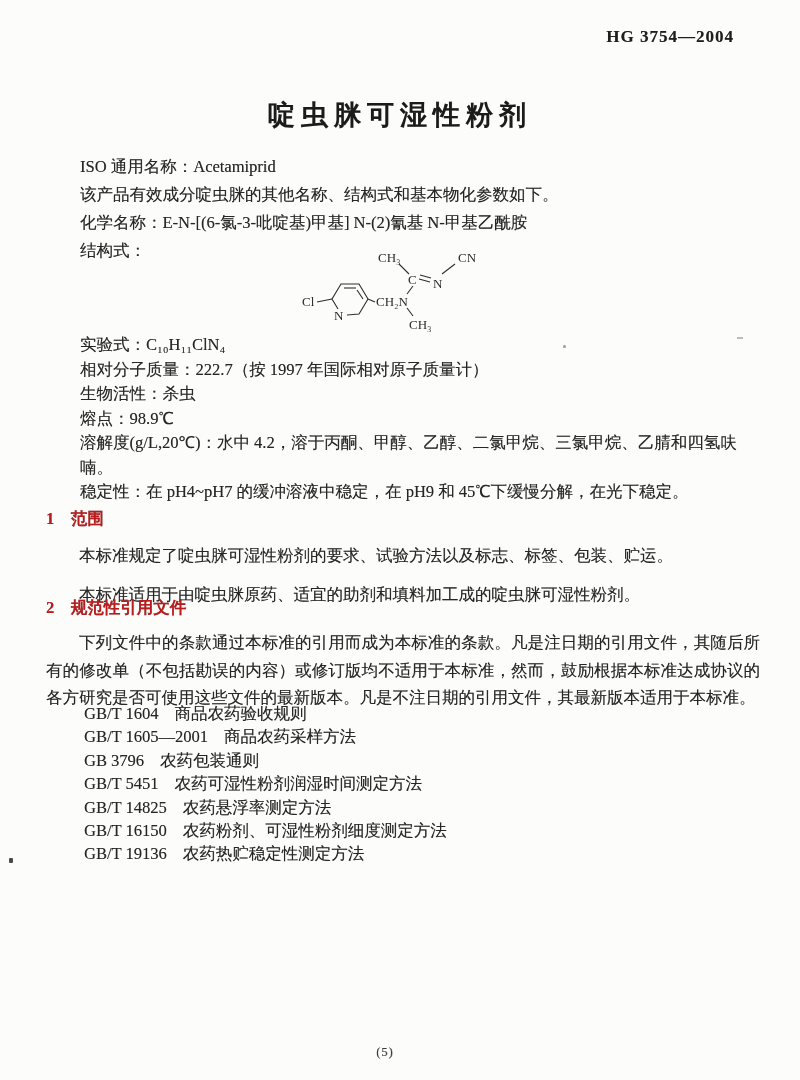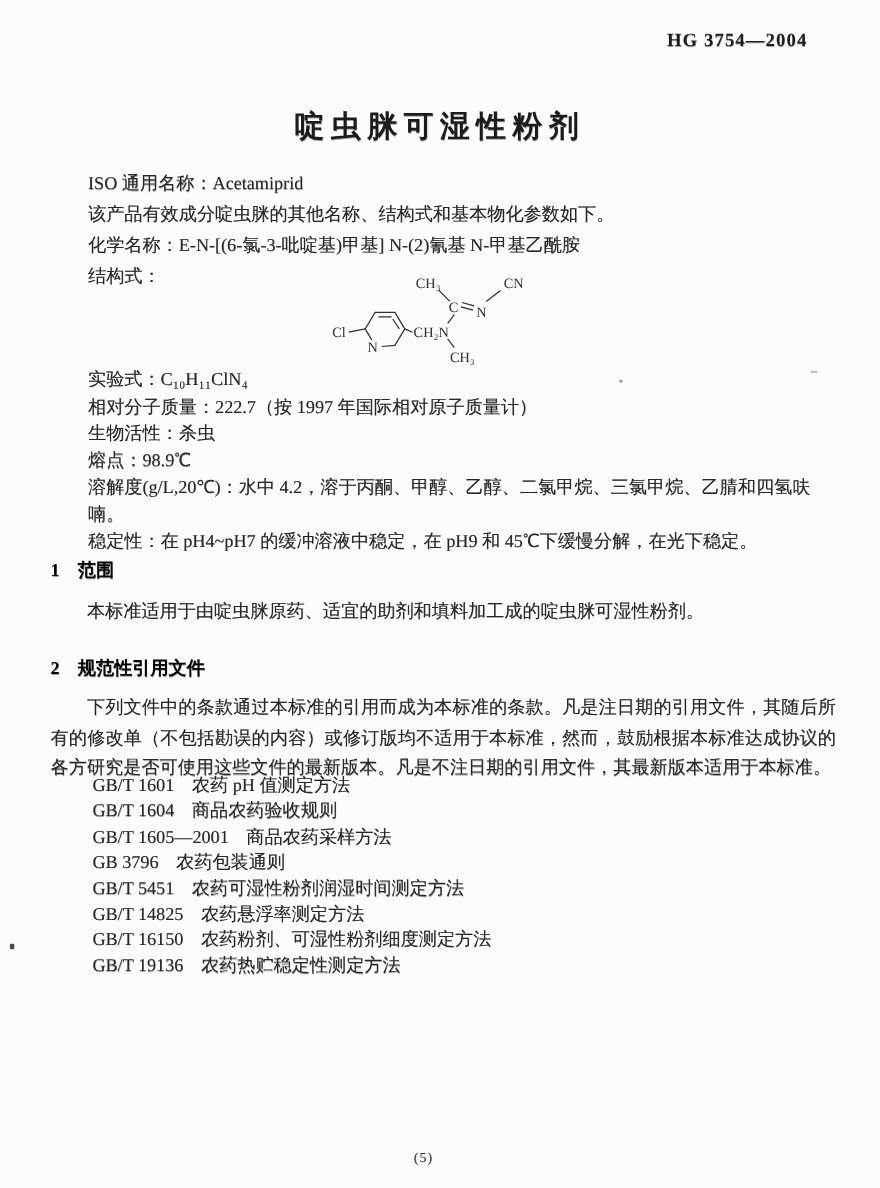--- a/index.html
+++ b/index.html
@@ -8,21 +8,21 @@
   .ink{text-shadow:0.3px 0.3px 0.4px rgba(50,50,50,0.45);}
   .std-code{position:absolute;top:27px;right:66px;font-size:17px;font-weight:bold;letter-spacing:1px;color:#1e1e1e;text-align:center;}
   .doc-title{position:absolute;top:97px;left:0;width:100%;text-align:center;font-size:27px;font-weight:bold;letter-spacing:6px;color:#1b1b1b;}
   .watermark{position:absolute;top:112px;left:200px;font-family:"DejaVu Sans",sans-serif;font-weight:bold;font-size:84px;line-height:1;color:#dadada;z-index:0;letter-spacing:0px;}
   .layer{position:relative;z-index:1;}
   .intro{position:absolute;left:80px;top:153px;width:660px;font-size:16.5px;line-height:28px;}
   .structure{position:absolute;left:292px;top:244px;}
   .structure svg text{font-family:"Liberation Serif",serif;font-size:13px;fill:#2c2c2c;}
   .props{position:absolute;left:80px;top:333px;width:680px;font-size:16.5px;line-height:24.5px;}
   .sec{position:absolute;font-size:16.5px;}
-  .sec-head{font-weight:bold;font-size:16.5px;color:#000000;}
+  .sec-head{font-weight:bold;font-size:16.5px;color:#b91c1c;}
   .sec1{left:46px;top:508px;right:42px;}
   .sec1 p{margin:12px 0 0 0;text-indent:2em;line-height:27px;}
   .sec2{left:46px;top:597px;right:40px;}
   .sec2 .para{margin:10px 0 0 0;text-indent:2em;line-height:27.5px;text-align:justify;}
   .refs{position:absolute;left:84px;top:702px;width:640px;font-size:16.5px;line-height:23.4px;}
   .ref-name{margin-left:16px;}
   .sec3{left:46px;top:888px;right:40px;}
   .sec3 p{margin:13px 0 0 0;line-height:27.5px;text-align:justify;}
   .clause-num{font-weight:bold;margin-right:12px;}
   .page-num{position:absolute;left:0;top:1045px;width:770px;text-align:center;font-size:12.5px;color:#3d3d3d;letter-spacing:1px;}
@@ -87,30 +87,30 @@
     <div class="ink">实验式：C₁₀H₁₁ClN₄</div>
     <div class="ink">相对分子质量：222.7（按 1997 年国际相对原子质量计）</div>
     <div class="ink">生物活性：杀虫</div>
     <div class="ink">熔点：98.9℃</div>
     <div class="ink">溶解度(g/L,20℃)：水中 4.2，溶于丙酮、甲醇、乙醇、二氯甲烷、三氯甲烷、乙腈和四氢呋喃。</div>
     <div class="ink">稳定性：在 pH4~pH7 的缓冲溶液中稳定，在 pH9 和 45℃下缓慢分解，在光下稳定。</div>
   </div>
 
   <div class="sec sec1 layer">
     <div class="sec-head ink">1　范围</div>
+    <p class="ink">本标准规定了啶虫脒可湿性粉剂的要求、试验方法以及标志、标签、包装、贮运。</p>
     <p class="ink">本标准适用于由啶虫脒原药、适宜的助剂和填料加工成的啶虫脒可湿性粉剂。</p>
   </div>
 
   <div class="sec sec2 layer">
     <div class="sec-head ink">2　规范性引用文件</div>
     <p class="para ink">下列文件中的条款通过本标准的引用而成为本标准的条款。凡是注日期的引用文件，其随后所有的修改单（不包括勘误的内容）或修订版均不适用于本标准，然而，鼓励根据本标准达成协议的各方研究是否可使用这些文件的最新版本。凡是不注日期的引用文件，其最新版本适用于本标准。</p>
   </div>
 
   <div class="refs layer">
-    <div class="ink"><span>GB/T 1601</span><span class="ref-name">农药 pH 值测定方法</span></div>
     <div class="ink"><span>GB/T 1604</span><span class="ref-name">商品农药验收规则</span></div>
     <div class="ink"><span>GB/T 1605—2001</span><span class="ref-name">商品农药采样方法</span></div>
     <div class="ink"><span>GB 3796</span><span class="ref-name">农药包装通则</span></div>
     <div class="ink"><span>GB/T 5451</span><span class="ref-name">农药可湿性粉剂润湿时间测定方法</span></div>
     <div class="ink"><span>GB/T 14825</span><span class="ref-name">农药悬浮率测定方法</span></div>
     <div class="ink"><span>GB/T 16150</span><span class="ref-name">农药粉剂、可湿性粉剂细度测定方法</span></div>
     <div class="ink"><span>GB/T 19136</span><span class="ref-name">农药热贮稳定性测定方法</span></div>
   </div>
 
 

